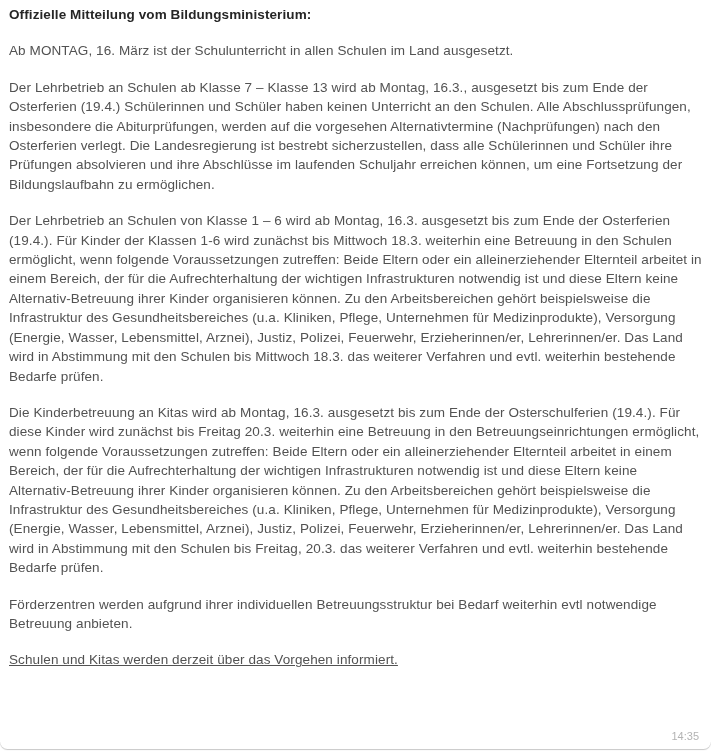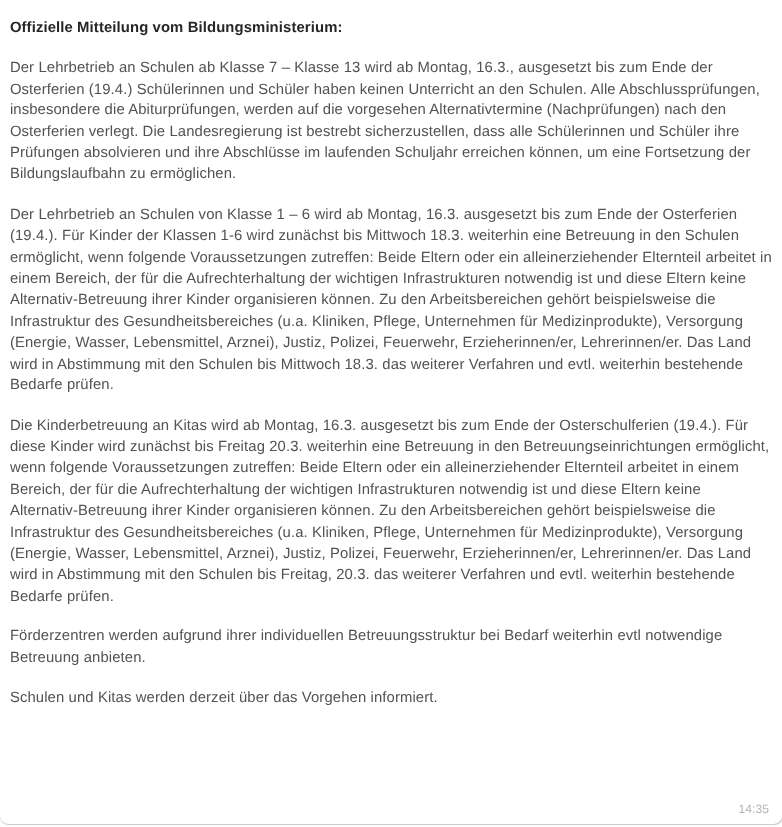--- a/index.html
+++ b/index.html
@@ -15,36 +15,37 @@
   .message-bubble {
     position: absolute;
     top: 0;
     left: 0;
     right: 0;
     bottom: 3px;
     background: #ffffff;
     border-radius: 0 0 7.5px 7.5px;
     box-shadow: 0 1px 1px rgba(0, 0, 0, 0.22);
     box-sizing: border-box;
-    padding: 15px 9px 10px 9px;
+    padding: 5px 9px 10px 9px;
   }
 
   .message-text {
     font-size: 13.5px;
     line-height: 19.4px;
     color: #525252;
     letter-spacing: 0.1px;
   }
 
   .message-text p {
     margin: 0 0 17px 0;
   }
 
   .message-text p:last-child {
     margin-bottom: 12px;
+    text-decoration: underline;
   }
 
   .message-title {
     font-weight: 700;
     color: #262626;
   }
 
   .message-timestamp {
     position: absolute;
     right: 12px;
@@ -54,20 +55,21 @@
     color: #b3b3b3;
     user-select: none;
   }
 </style>
 </head>
 <body>
 
 <div class="message-bubble">
   <div class="message-text">
     <p class="message-title">Offizielle Mitteilung vom Bildungsministerium:</p>
+    <p>Ab MONTAG, 16. März ist der Schulunterricht in allen Schulen im Land ausgesetzt.</p>
     <p>Der Lehrbetrieb an Schulen ab Klasse 7 – Klasse 13 wird ab Montag, 16.3., ausgesetzt bis zum Ende der Osterferien (19.4.) Schülerinnen und Schüler haben keinen Unterricht an den Schulen. Alle Abschlussprüfungen, insbesondere die Abiturprüfungen, werden auf die vorgesehen Alternativtermine (Nachprüfungen) nach den Osterferien verlegt. Die Landesregierung ist bestrebt sicherzustellen, dass alle Schülerinnen und Schüler ihre Prüfungen absolvieren und ihre Abschlüsse im laufenden Schuljahr erreichen können, um eine Fortsetzung der Bildungslaufbahn zu ermöglichen.</p>
     <p>Der Lehrbetrieb an Schulen von Klasse 1 – 6 wird ab Montag, 16.3. ausgesetzt bis zum Ende der Osterferien (19.4.). Für Kinder der Klassen 1-6 wird zunächst bis Mittwoch 18.3. weiterhin eine Betreuung in den Schulen ermöglicht, wenn folgende Voraussetzungen zutreffen: Beide Eltern oder ein alleinerziehender Elternteil arbeitet in einem Bereich, der für die Aufrechterhaltung der wichtigen Infrastrukturen notwendig ist und diese Eltern keine Alternativ-Betreuung ihrer Kinder organisieren können. Zu den Arbeitsbereichen gehört beispielsweise die Infrastruktur des Gesundheitsbereiches (u.a. Kliniken, Pflege, Unternehmen für Medizinprodukte), Versorgung (Energie, Wasser, Lebensmittel, Arznei), Justiz, Polizei, Feuerwehr, Erzieherinnen/er, Lehrerinnen/er. Das Land wird in Abstimmung mit den Schulen bis Mittwoch 18.3. das weiterer Verfahren und evtl. weiterhin bestehende Bedarfe prüfen.</p>
     <p>Die Kinderbetreuung an Kitas wird ab Montag, 16.3. ausgesetzt bis zum Ende der Osterschulferien (19.4.). Für diese Kinder wird zunächst bis Freitag 20.3. weiterhin eine Betreuung in den Betreuungseinrichtungen ermöglicht, wenn folgende Voraussetzungen zutreffen: Beide Eltern oder ein alleinerziehender Elternteil arbeitet in einem Bereich, der für die Aufrechterhaltung der wichtigen Infrastrukturen notwendig ist und diese Eltern keine Alternativ-Betreuung ihrer Kinder organisieren können. Zu den Arbeitsbereichen gehört beispielsweise die Infrastruktur des Gesundheitsbereiches (u.a. Kliniken, Pflege, Unternehmen für Medizinprodukte), Versorgung (Energie, Wasser, Lebensmittel, Arznei), Justiz, Polizei, Feuerwehr, Erzieherinnen/er, Lehrerinnen/er. Das Land wird in Abstimmung mit den Schulen bis Freitag, 20.3. das weiterer Verfahren und evtl. weiterhin bestehende Bedarfe prüfen.</p>
     <p>Förderzentren werden aufgrund ihrer individuellen Betreuungsstruktur bei Bedarf weiterhin evtl notwendige Betreuung anbieten.</p>
     <p>Schulen und Kitas werden derzeit über das Vorgehen informiert.</p>
   </div>
   <span class="message-timestamp">14:35</span>
 </div>
 
 </body></html>

